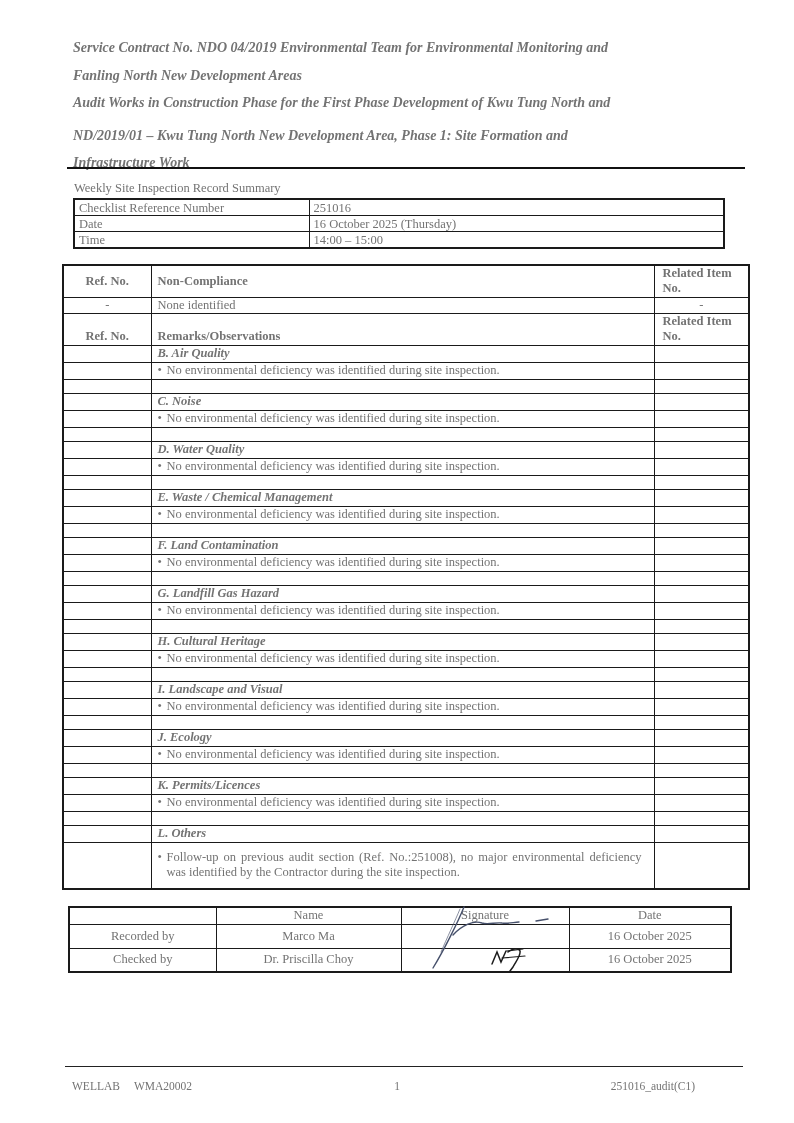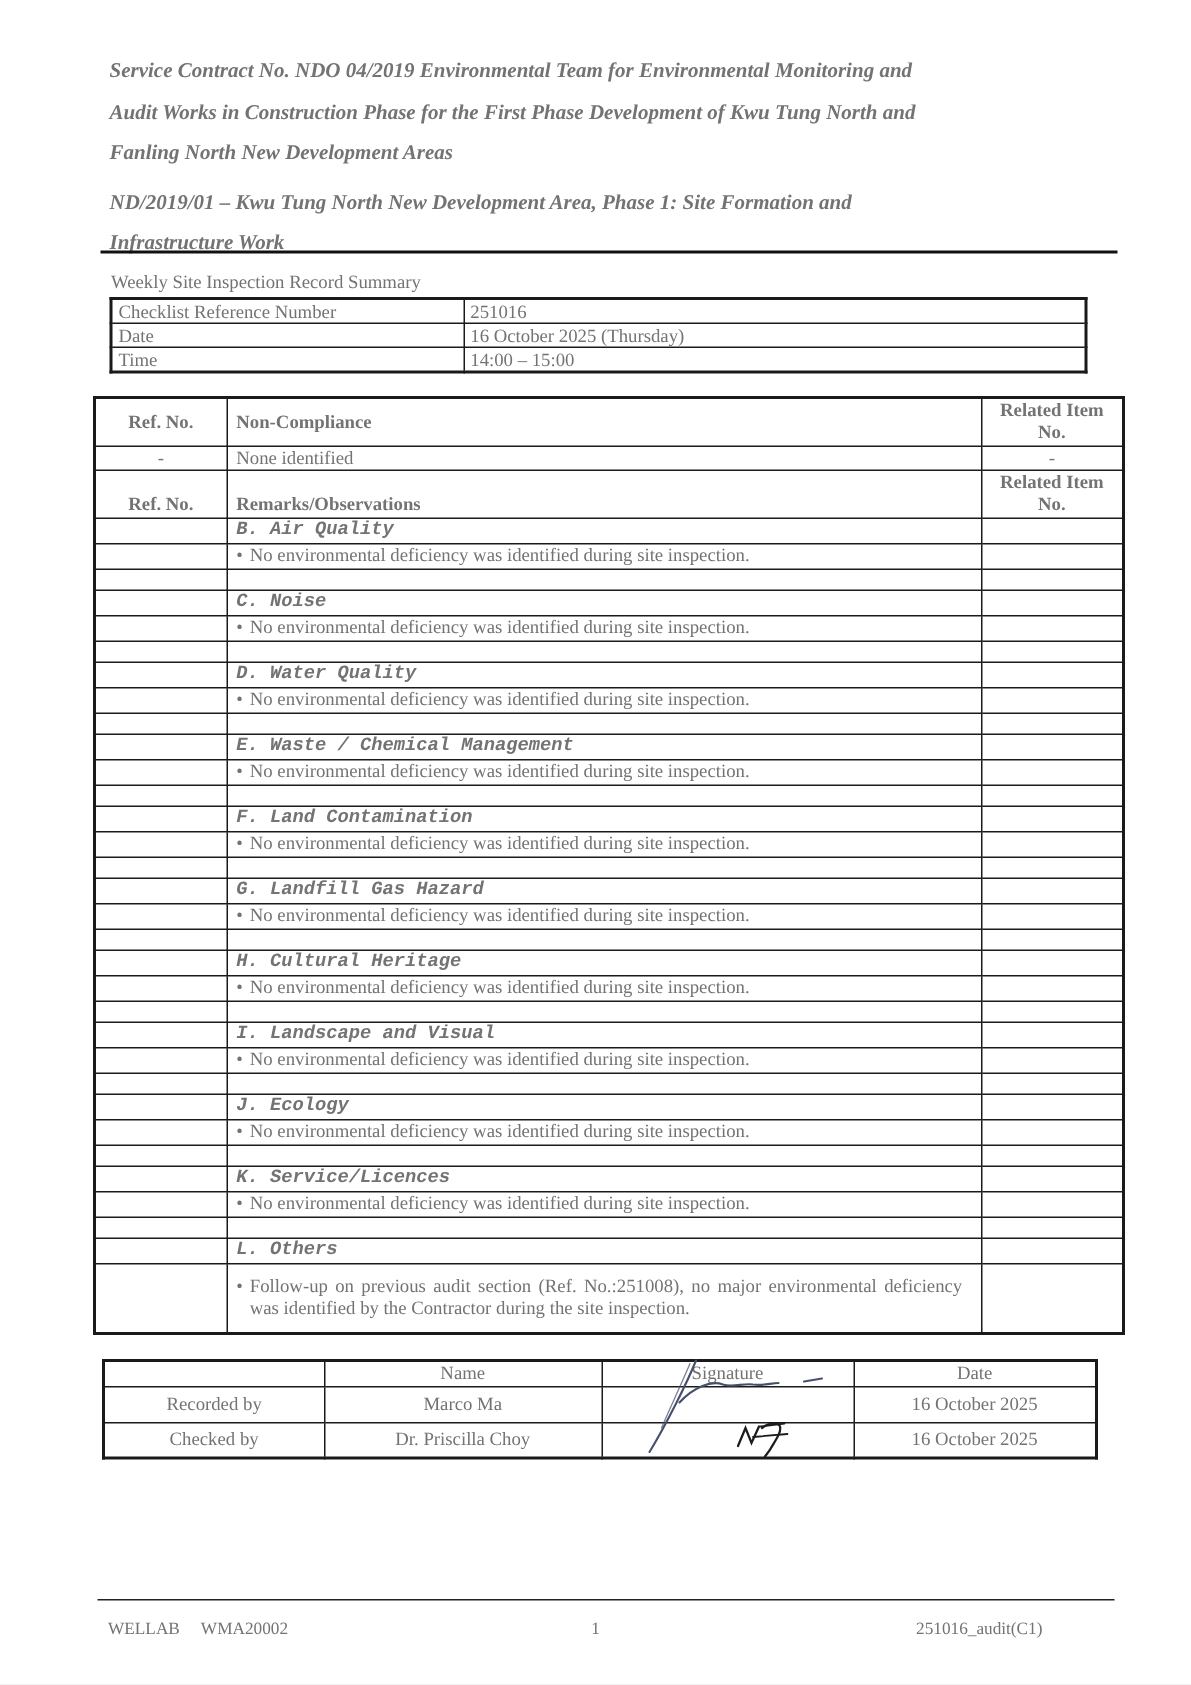--- a/index.html
+++ b/index.html
@@ -24,25 +24,25 @@
   .summary-table{position:absolute;left:73px;top:198px;width:652px;border:2px solid #1a1a1a;}
   .summary-table td{border:1px solid #1a1a1a;font-size:12.5px;line-height:14px;height:15px;padding:0 0 0 4px;vertical-align:middle;}
 
   
   .insp-table{position:absolute;left:62px;top:264px;width:686px;border:2px solid #1a1a1a;}
   .insp-table td{border:1px solid #1a1a1a;font-size:12.5px;line-height:15px;vertical-align:middle;overflow:hidden;padding:0;}
   .insp-table td.ctr{text-align:center;}
   .insp-table td.main{padding:0 6px;text-align:left;margin-top:41px;}
   .insp-table tr.hdr{height:32px;}
   .insp-table tr.hdr td{font-weight:bold;}
-  .insp-table tr.hdr td.related{text-align:center;line-height:15px;padding:0 8px;}
+  .insp-table tr.hdr td.related{line-height:15px;padding:0 8px;}
   .insp-table tr.hdr2 td.ref,.insp-table tr.hdr2 td.main{vertical-align:bottom;padding-bottom:1px;}
   .insp-table tr.none-row{height:16px;}
   .insp-table tr.sec-title{height:17px;}
-  .insp-table tr.sec-title td.main{font-weight:bold;font-style:italic;font-family:Liberation Mono, monospace;}
+  .insp-table tr.sec-title td.main{font-weight:bold;font-style:italic;}
   .insp-table tr.sec-remark{height:17px;}
   .insp-table tr.spacer{height:14px;}
   .bullet-line{display:flex;align-items:flex-start;}
   .bullet-line .bl{width:9px;flex:0 0 9px;text-align:left;}
   .bullet-line .bt{flex:1;}
   .insp-table tr.sec-remark-tall{height:47px;}
   .insp-table tr.sec-remark-tall td.main{vertical-align:middle;padding:0 12px 0 6px;}
   .insp-table tr.sec-remark-tall .bt{text-align:justify;}
 
   
@@ -62,22 +62,22 @@
   .footer-right{position:absolute;right:99px;top:0;}
 </style>
 </head>
 <body>
 
 <div class="page">
 
   <div class="doc-header">
     <div class="para">
       <div>Service Contract No. NDO 04/2019 Environmental Team for Environmental Monitoring and</div>
+      <div>Fanling North New Development Areas</div>
       <div>Audit Works in Construction Phase for the First Phase Development of Kwu Tung North and</div>
-      <div>Fanling North New Development Areas</div>
     </div>
     <div class="para para2">
       <div>ND/2019/01 – Kwu Tung North New Development Area, Phase 1: Site Formation and</div>
       <div>Infrastructure Work</div>
     </div>
   </div>
   <div class="header-rule"></div>
 
   <div class="summary-title">Weekly Site Inspection Record Summary</div>
   <table class="summary-table">
@@ -298,21 +298,21 @@
           </td>
           <td class="ctr"></td>
         </tr>
         <tr class="spacer">
           <td class="ref"></td>
           <td class="main"></td>
           <td class="ctr"></td>
         </tr>
         <tr class="sec-title">
           <td class="ref ctr"></td>
-          <td class="main">K. Service/Licences</td>
+          <td class="main">K. Permits/Licences</td>
           <td class="ctr"></td>
         </tr>
         <tr class="sec-remark">
           <td class="ref ctr"></td>
           <td class="main">
             <div class="bullet-line">
               <span class="bl">•</span>
               <span class="bt">No environmental deficiency was identified during site inspection.</span>
             </div>
           </td>

